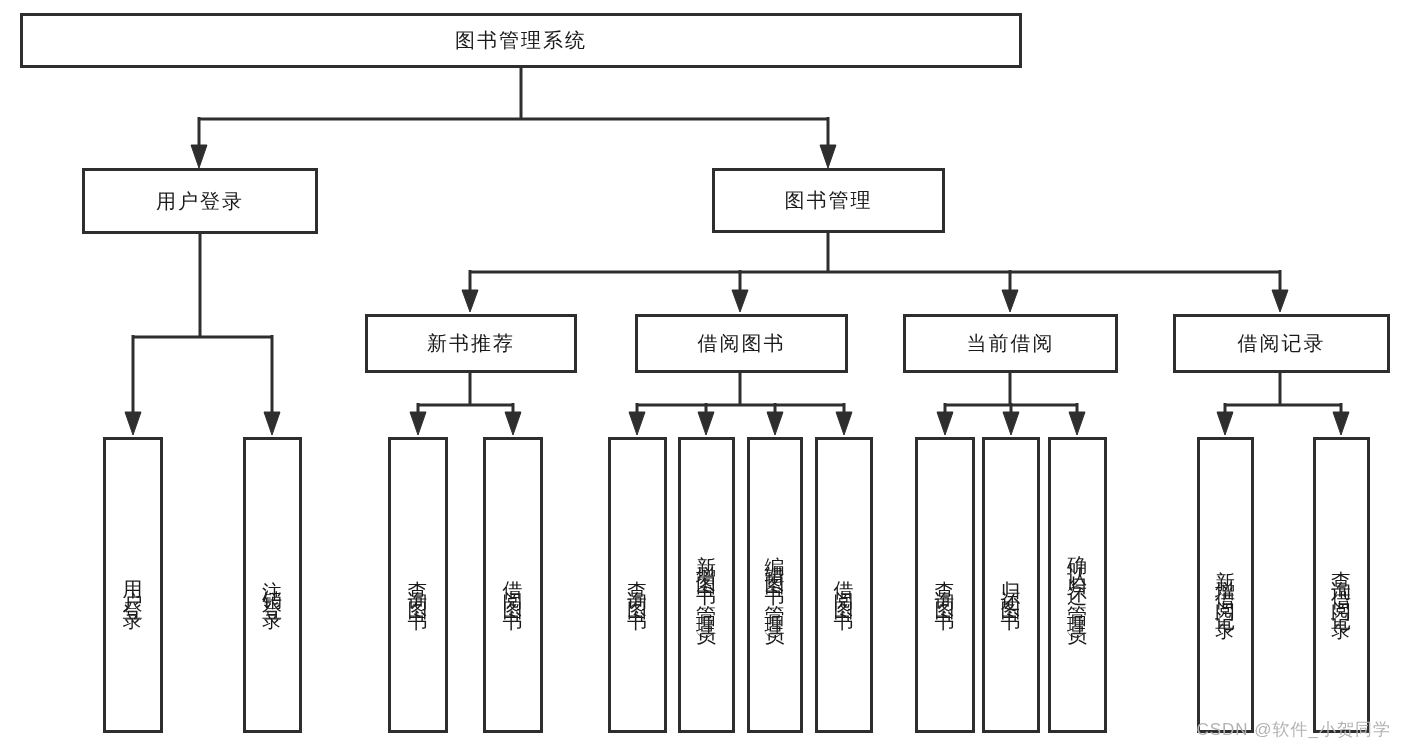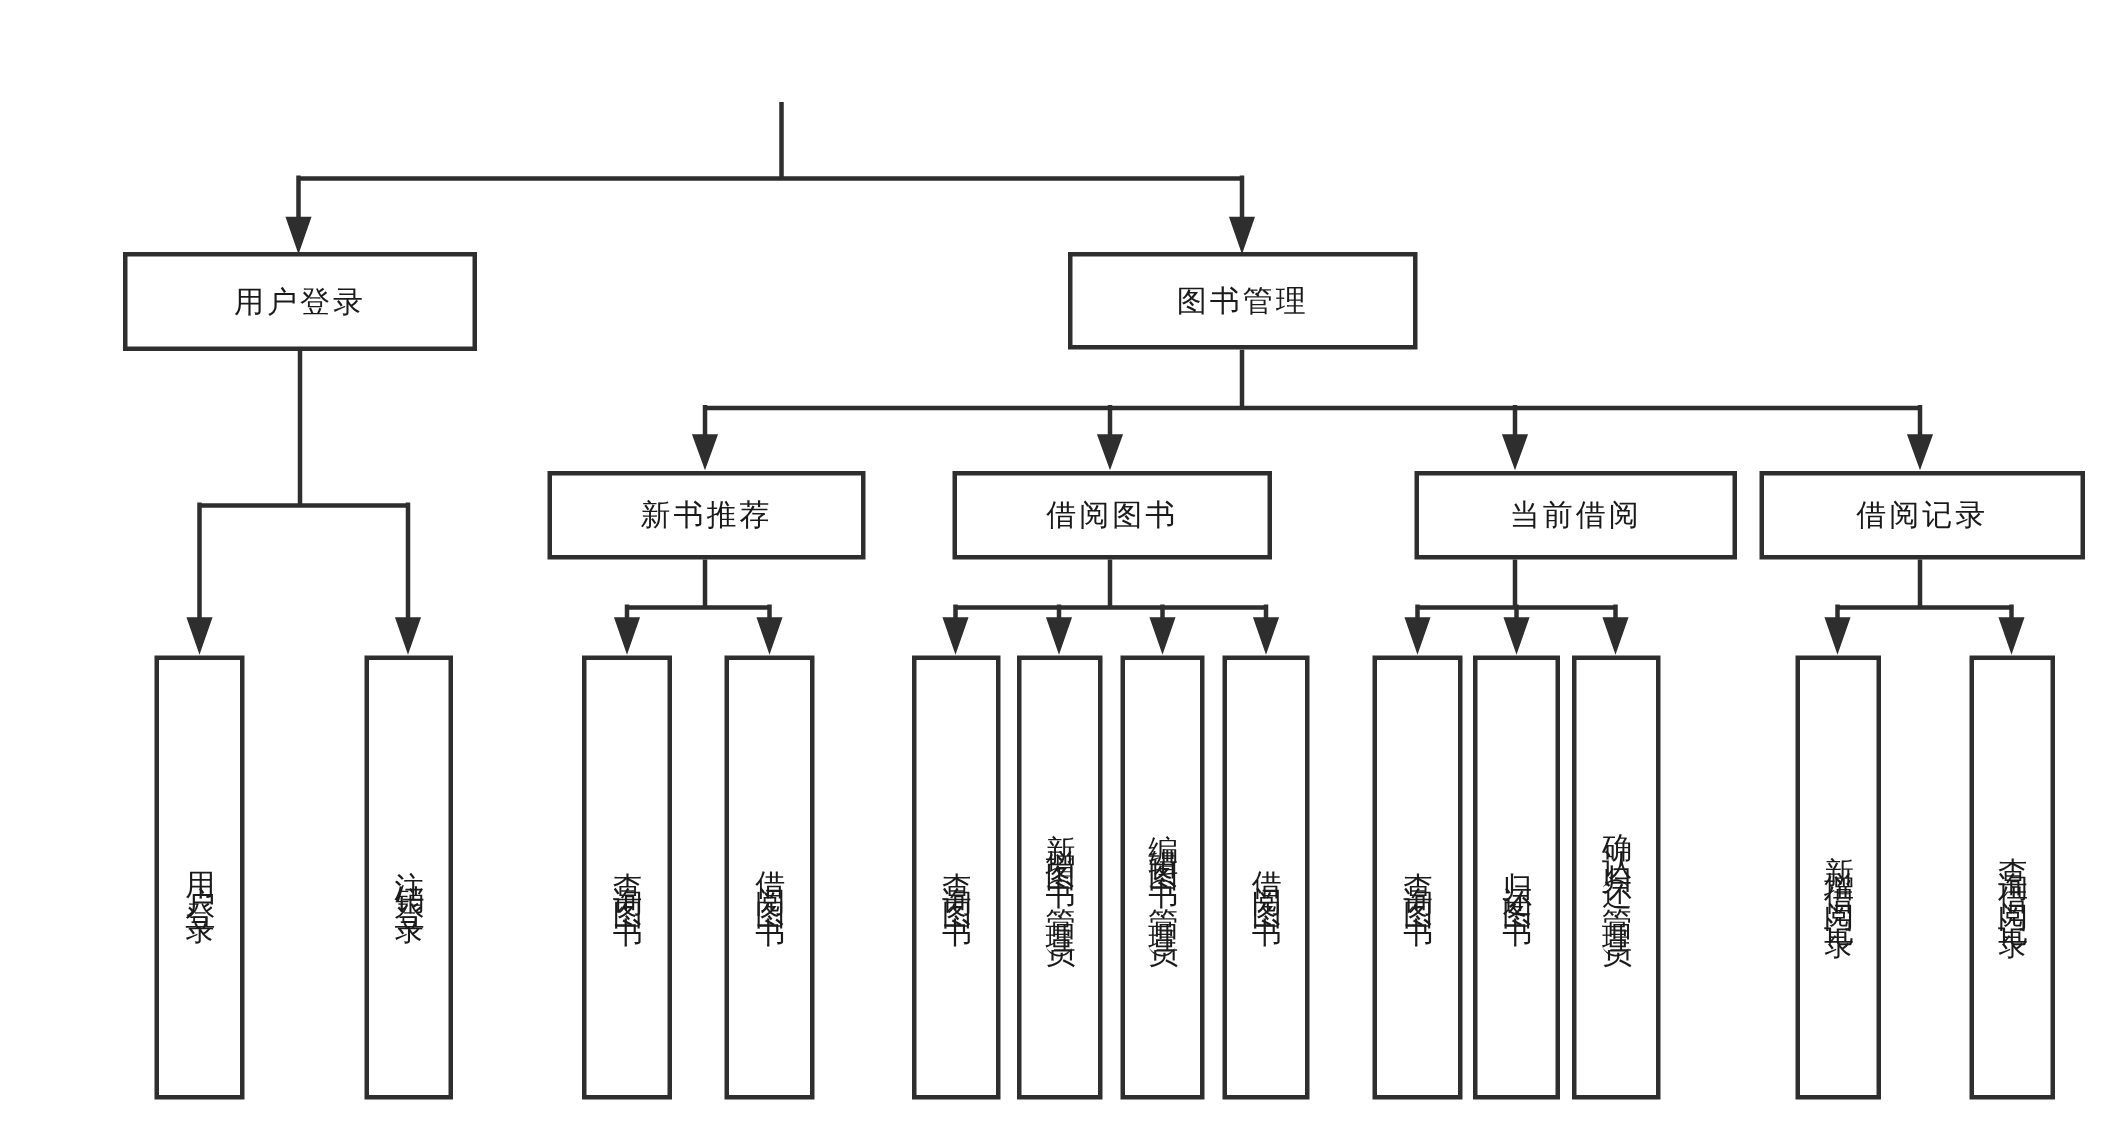--- a/index.html
+++ b/index.html
@@ -127,35 +127,38 @@
     <polygon points="1069,412 1085,412 1077,435"></polygon>
 
     <line x1="1280" y1="372" x2="1280" y2="406"></line>
     <line x1="1225" y1="405" x2="1341" y2="405"></line>
     <line x1="1225" y1="403" x2="1225" y2="414"></line>
     <polygon points="1217,412 1233,412 1225,435"></polygon>
     <line x1="1341" y1="403" x2="1341" y2="414"></line>
     <polygon points="1333,412 1349,412 1341,435"></polygon>
   </svg>
 
+  <div class="box h-node" style="left:20px; top:13px; width:1002px; height:55px;">
+    <span class="lbl">图书管理系统</span>
+  </div>
 
   <div class="box h-node" style="left:82px; top:168px; width:236px; height:66px;">
     <span class="lbl">用户登录</span>
   </div>
   <div class="box h-node" style="left:712px; top:168px; width:233px; height:65px;">
     <span class="lbl">图书管理</span>
   </div>
 
   <div class="box h-node" style="left:365px; top:314px; width:212px; height:59px;">
     <span class="lbl">新书推荐</span>
   </div>
   <div class="box h-node" style="left:635px; top:314px; width:213px; height:59px;">
     <span class="lbl">借阅图书</span>
   </div>
-  <div class="box h-node" style="left:903px; top:314px; width:215px; height:59px;margin-left:40px;">
+  <div class="box h-node" style="left:903px; top:314px; width:215px; height:59px;">
     <span class="lbl">当前借阅</span>
   </div>
   <div class="box h-node" style="left:1173px; top:314px; width:217px; height:59px;text-align:right;">
     <span class="lbl">借阅记录</span>
   </div>
 
   <div class="box leaf" style="left:103px; top:437px; width:60px; height:296px;">
     <span class="lbl">用户登录</span>
   </div>
   <div class="box leaf" style="left:243px; top:437px; width:59px; height:296px;">
@@ -192,14 +195,15 @@
     <span class="lbl">确认归还（管理员）</span>
   </div>
 
   <div class="box leaf" style="left:1197px; top:437px; width:57px; height:296px;">
     <span class="lbl">新增借阅记录</span>
   </div>
   <div class="box leaf" style="left:1313px; top:437px; width:57px; height:296px;">
     <span class="lbl">查询借阅记录</span>
   </div>
 
+  <div class="watermark">CSDN @软件_小贺同学</div>
 
 </div>
 
 </body></html>

